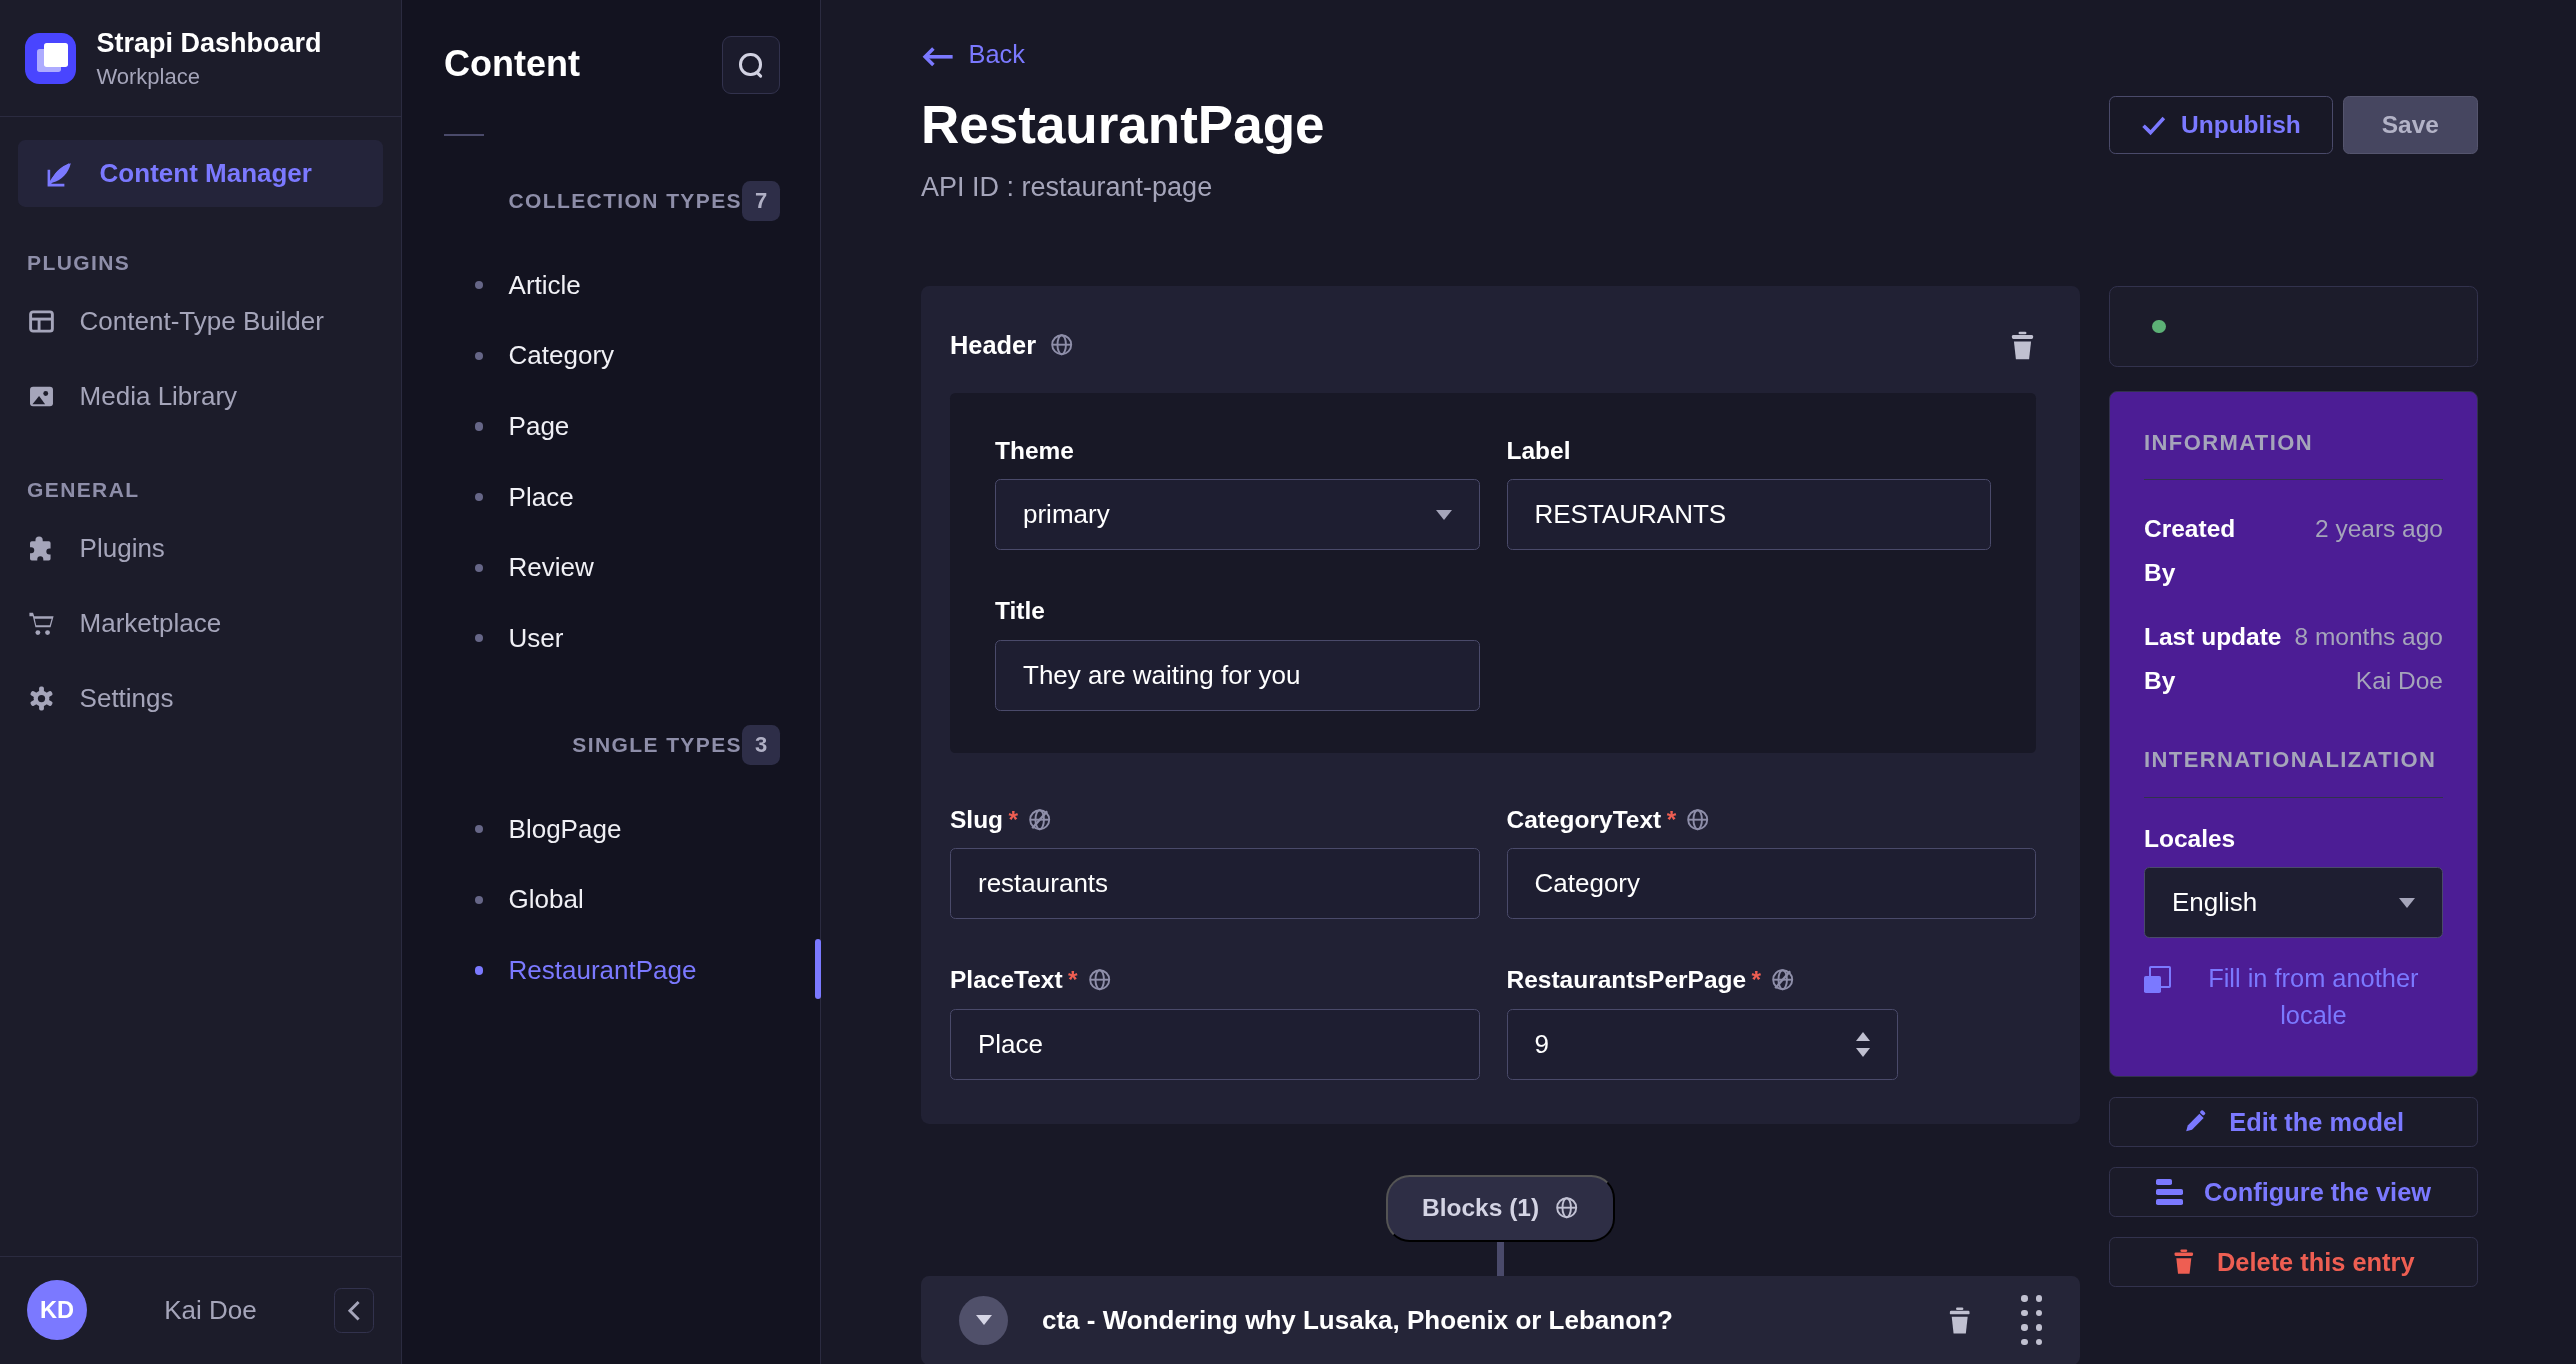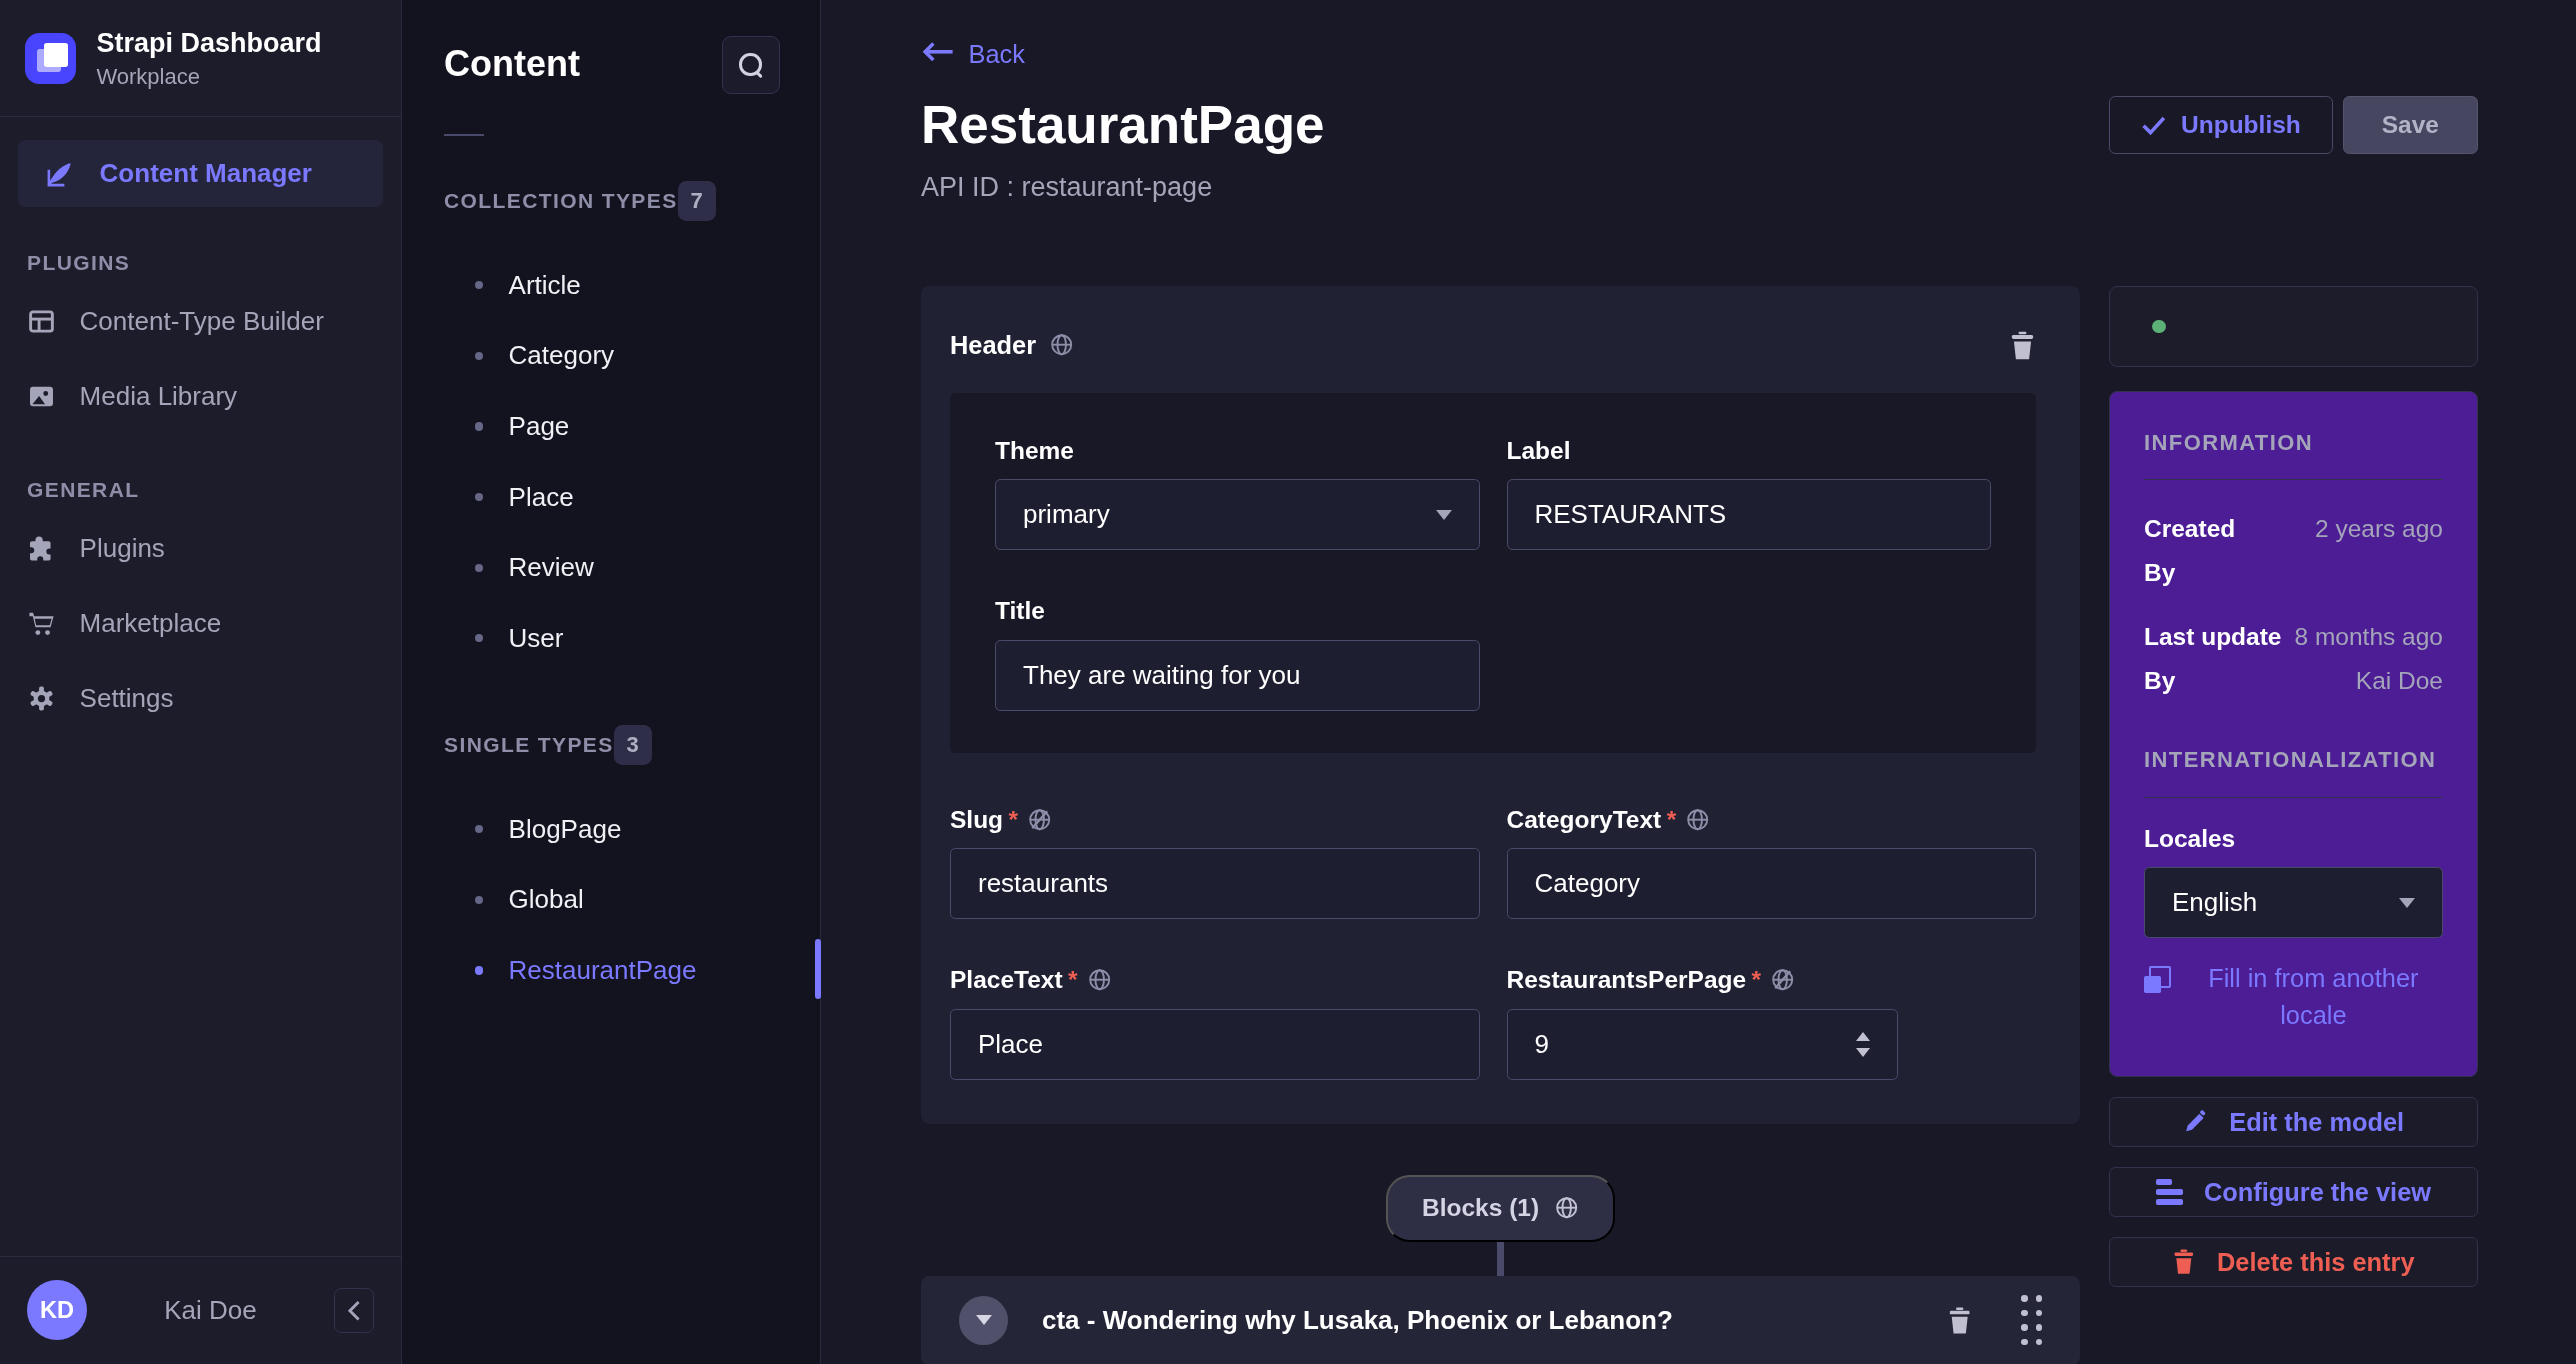--- a/index.html
+++ b/index.html
@@ -63,42 +63,42 @@
   .magnifier { position:relative; width:23.6px; height:23.6px; }
   .magnifier::before {
     content:""; position:absolute; left:0; top:0; width:16.3px; height:16.3px;
     border:3.2px solid #d2d2e2; border-radius:50%;
   }
   .magnifier::after {
     content:""; position:absolute; left:17px; top:17px; width:8.2px; height:3.2px;
     background:#d2d2e2; border-radius:1.8px; transform:rotate(45deg); transform-origin:left center;
   }
   .short-div { width:40px; height:1.8px; background:#4a4a6a; margin:40px 0 45px 0; }
-  .type-group-head { display:flex; align-items:center; justify-content:flex-start; margin-bottom:31px; }
+  .type-group-head { display:flex; align-items:center; justify-content:flex-end; margin-bottom:31px; }
   .type-group-label { font-size:21px; letter-spacing:1.4px; color:#8e8ea9; font-weight:bold; }
   .count-badge {
     min-width:38px; height:40px; padding:0 9px; background:#2e2e48; border-radius:8.2px;
     color:#b0b0c5; font-size:22px; font-weight:bold;
     display:flex; align-items:center; justify-content:center;
   }
   .type-list { list-style:none; margin-bottom:53px; }
   .type-list li {
     display:flex; align-items:center; gap:25.4px; padding:18px 0 18px 31px;
     font-size:26px; color:#f0f0f5; cursor:pointer; position:relative; margin-bottom:3.6px;
   }
   .bullet { width:8.2px; height:8.2px; border-radius:50%; background:#666687; flex:0 0 auto; }
   .type-list li.active { color:#7b79ff; }
   .type-list li.active .bullet { background:#7b79ff; }
   .active-bar {
     position:absolute; right:-41px; top:1.8px; width:6.3px; height:60px;
     background:#7b79ff; border-radius:3.6px;
   }
   
   .main { flex:1; padding:40px 98px 0 100px; }
-  .back-row { display:flex; align-items:flex-start; gap:14.5px; cursor:pointer; width:max-content; }
+  .back-row { display:flex; align-items:flex-end; gap:14.5px; cursor:pointer; width:max-content; }
   .back-row .back-label { color:#7b79ff; font-size:25.4px; }
   .title-row { display:flex; align-items:center; justify-content:space-between; margin-top:25.4px; }
   .page-title { font-size:53px; font-weight:bold; color:#ffffff; }
   .head-actions { display:flex; gap:10px; align-items:center; }
   .btn-unpublish {
     display:flex; align-items:center; gap:14.5px; height:58px; padding:0 31px;
     border:0.9px solid #4a4a6a; border-radius:6.3px; background:transparent;
     color:#7b79ff; font-size:24.5px; font-weight:bold; cursor:pointer;
   }
   .btn-save {

